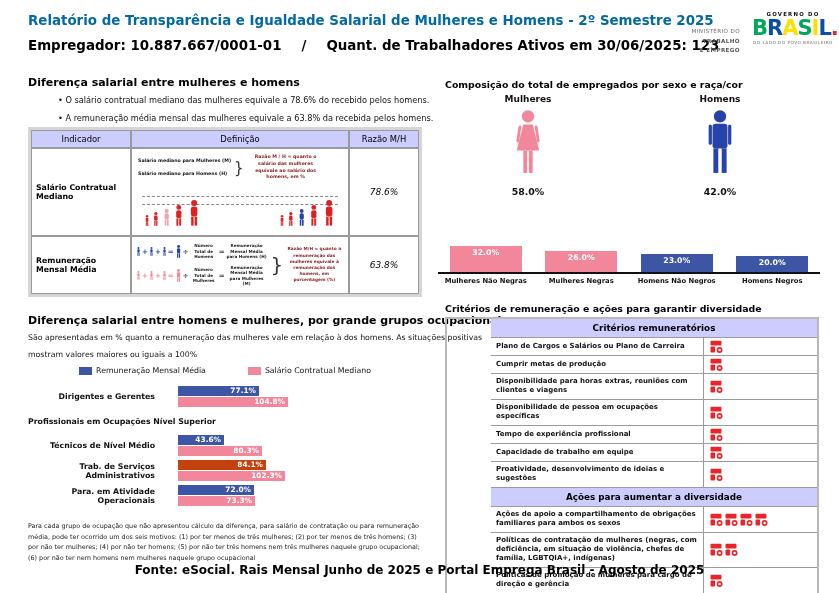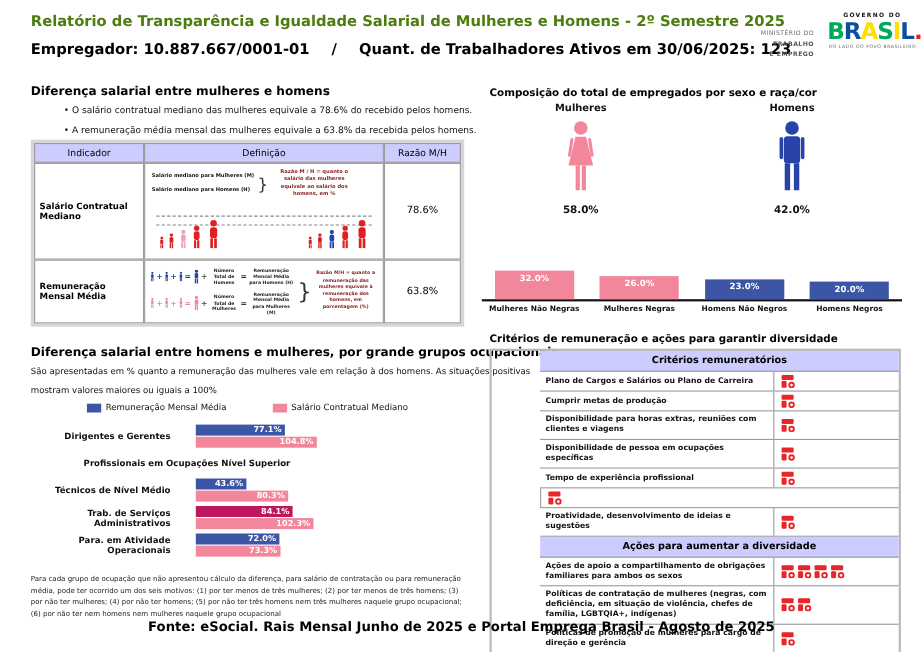--- a/index.html
+++ b/index.html
@@ -1,20 +1,20 @@
 <!DOCTYPE html>
 <html><head>
 <meta charset="utf-8">
 <style>
   * { margin:0; padding:0; box-sizing:border-box; }
   body { font-family:"DejaVu Sans","Liberation Sans",sans-serif; background:#ffffff; }
   #page { position:relative; width:839px; height:593px; background:#fff; overflow:hidden; }
 
   
-  .hdr-title  { position:absolute; left:28px; top:13px;  font-size:13.4px; font-weight:bold; color:#4d7c0f; }
+  .hdr-title  { position:absolute; left:28px; top:13px;  font-size:13.4px; font-weight:bold; color:#0369a1; }
   .hdr-line2  { position:absolute; left:28px; top:38px;  font-size:13.4px; font-weight:bold; color:#000; display:flex; gap:20px; }
   .ministry   { position:absolute; left:622px; top:27px; width:118px; text-align:right; font-size:5.6px; color:#6d6d6d; line-height:1.7; letter-spacing:.4px; }
   .ministry b { color:#555; }
   .govlogo    { position:absolute; left:752px; top:11px; width:82px; text-align:center; }
   .gov-top    { font-size:5.4px; font-weight:bold; letter-spacing:1.2px; color:#111; }
   .gov-brand  { font-size:21px; font-weight:900; letter-spacing:-1px; line-height:1.05; font-family:"DejaVu Sans",sans-serif; }
   .gov-bottom { font-size:4.2px; color:#6d6d6d; letter-spacing:.5px; margin-top:1px; }
 
   
   .sec-title   { position:absolute; font-weight:bold; color:#000; }
@@ -22,21 +22,21 @@
   .bullet      { position:absolute; left:58px; font-size:8.2px; color:#111; }
   .bullet::before { content:"• "; }
   #bullet1 { top:95px; } #bullet2 { top:113px; }
 
   #gap-table { position:absolute; left:28px; top:127px; width:394px; border:3px solid #d6d6d6; background:#fff; font-size:8px; }
   .gt-row { display:flex; }
   .gt-cell { border:1px solid #9a9a9a; }
   .gt-c1 { width:100px; } .gt-c2 { width:218px; } .gt-c3 { width:70px; }
   .gt-head .gt-cell { background:#ccccff; font-weight:normal; font-size:8.4px; text-align:center; padding:3px 0; }
   .gt-ind   { display:flex; align-items:center; padding:2px 4px; font-weight:bold; font-size:7.8px; }
-  .gt-ratio { display:flex; align-items:center; justify-content:center; font-size:9px; }
+  .gt-ratio { display:flex; align-items:center; justify-content:center; font-size:9px;font-style:italic; }
   .gt-r1 { height:88px; } .gt-r2 { height:58px; }
 
   .def1-top   { display:flex; align-items:center; padding:5px 3px 0 6px; }
   .def1-lines { font-size:4.7px; font-weight:bold; line-height:2.6; color:#111; }
   .brace      { font-size:15px; font-weight:normal; color:#333; margin:0 3px; }
   .def-note   { font-size:4.7px; font-weight:bold; color:#8b2424; text-align:center; width:78px; line-height:1.45; }
   .def1-fig   { position:relative; height:46px; margin:2px 8px 0 8px; }
   .dash       { position:absolute; left:2px; right:2px; border-top:1px dashed #888; }
   .fig-groups { position:absolute; left:0; right:0; bottom:3px; display:flex; justify-content:space-between; align-items:flex-end; padding:0 4px; }
   .fig-group  { display:flex; align-items:flex-end; gap:2px; }
@@ -55,21 +55,21 @@
   #occ-sub1 { top:333px; } #occ-sub2 { top:350px; }
   #occ-legend { position:absolute; left:28px; top:366px; width:394px; display:flex; justify-content:center; gap:42px; }
   .leg-item  { display:flex; align-items:center; gap:4px; font-size:7.8px; color:#111; }
   .leg-swatch{ width:13px; height:8px; display:inline-block; }
 
   #occ-chart { position:absolute; left:28px; top:386px; width:394px; }
   .occ-row   { display:flex; margin-bottom:4px; }
   .occ-label { width:150px; padding-right:23px; display:flex; align-items:center; justify-content:flex-end; text-align:right; font-size:7.8px; font-weight:bold; color:#111; }
   .occ-bars  { display:flex; flex-direction:column; gap:1px; justify-content:center; }
   .occ-bar   { height:10px; color:#fff; font-size:7.4px; font-weight:bold; text-align:right; padding-right:3px; line-height:10px; white-space:nowrap; }
-  .occ-row-empty { height:20px; margin-bottom:4px;margin-left:48px; }
+  .occ-row-empty { height:20px; margin-bottom:4px; }
   .occ-row-empty .occ-label { width:220px; justify-content:flex-start; text-align:left; padding-left:0; }
 
   #occ-footnote { position:absolute; left:28px; top:521px; width:398px; font-size:6.4px; line-height:1.65; color:#222; }
 
   
   #comp-title { left:445px; top:79px; font-size:9.4px; }
   .pic-col   { position:absolute; width:120px; text-align:center; }
   #pic-women { left:468px; top:94px; } #pic-men { left:660px; top:94px; }
   .pic-label { font-size:9px; font-weight:bold; color:#111; margin-bottom:6px; }
   .pic-value { font-size:9.4px; font-weight:bold; color:#111; margin-top:8px; }
@@ -316,21 +316,21 @@
       <div class="occ-row">
         <div class="occ-label">Técnicos de Nível Médio</div>
         <div class="occ-bars">
           <div class="occ-bar" style="background:#3c55a5;width:46px"><span>43.6%</span></div>
           <div class="occ-bar" style="background:#f2879b;width:84px"><span>80.3%</span></div>
         </div>
       </div>
       <div class="occ-row">
         <div class="occ-label">Trab. de Serviços Administrativos</div>
         <div class="occ-bars">
-          <div class="occ-bar" style="background:#be185d;width:88px"><span>84.1%</span></div>
+          <div class="occ-bar" style="background:#c2410c;width:88px"><span>84.1%</span></div>
           <div class="occ-bar" style="background:#f2879b;width:107px"><span>102.3%</span></div>
         </div>
       </div>
       <div class="occ-row">
         <div class="occ-label">Para. em Atividade Operacionais</div>
         <div class="occ-bars">
           <div class="occ-bar" style="background:#3c55a5;width:76px"><span>72.0%</span></div>
           <div class="occ-bar" style="background:#f2879b;width:77px"><span>73.3%</span></div>
         </div>
       </div>
@@ -440,20 +440,21 @@
         <div class="crit-label">Tempo de experiência profissional</div>
         <div class="crit-icons">
           <span style="display:inline-block;line-height:0"><svg width="13" height="13" viewBox="0 0 13 13">
               <rect x="0.5" y="0.8" width="11" height="4.6" rx="1" fill="#e8262a"></rect>
               <rect x="0.5" y="6.4" width="4.6" height="6.2" rx="1" fill="#e8262a"></rect>
               <circle cx="9.6" cy="10" r="2.1" fill="none" stroke="#e8262a" stroke-width="1.7"></circle>
             </svg></span>
         </div>
       </div>
       <div class="crit-row">
+        <div class="crit-label">Capacidade de trabalho em equipe</div>
         <div class="crit-icons">
           <span style="display:inline-block;line-height:0"><svg width="13" height="13" viewBox="0 0 13 13">
               <rect x="0.5" y="0.8" width="11" height="4.6" rx="1" fill="#e8262a"></rect>
               <rect x="0.5" y="6.4" width="4.6" height="6.2" rx="1" fill="#e8262a"></rect>
               <circle cx="9.6" cy="10" r="2.1" fill="none" stroke="#e8262a" stroke-width="1.7"></circle>
             </svg></span>
         </div>
       </div>
       <div class="crit-row">
         <div class="crit-label">Proatividade, desenvolvimento de ideias e sugestões</div>

